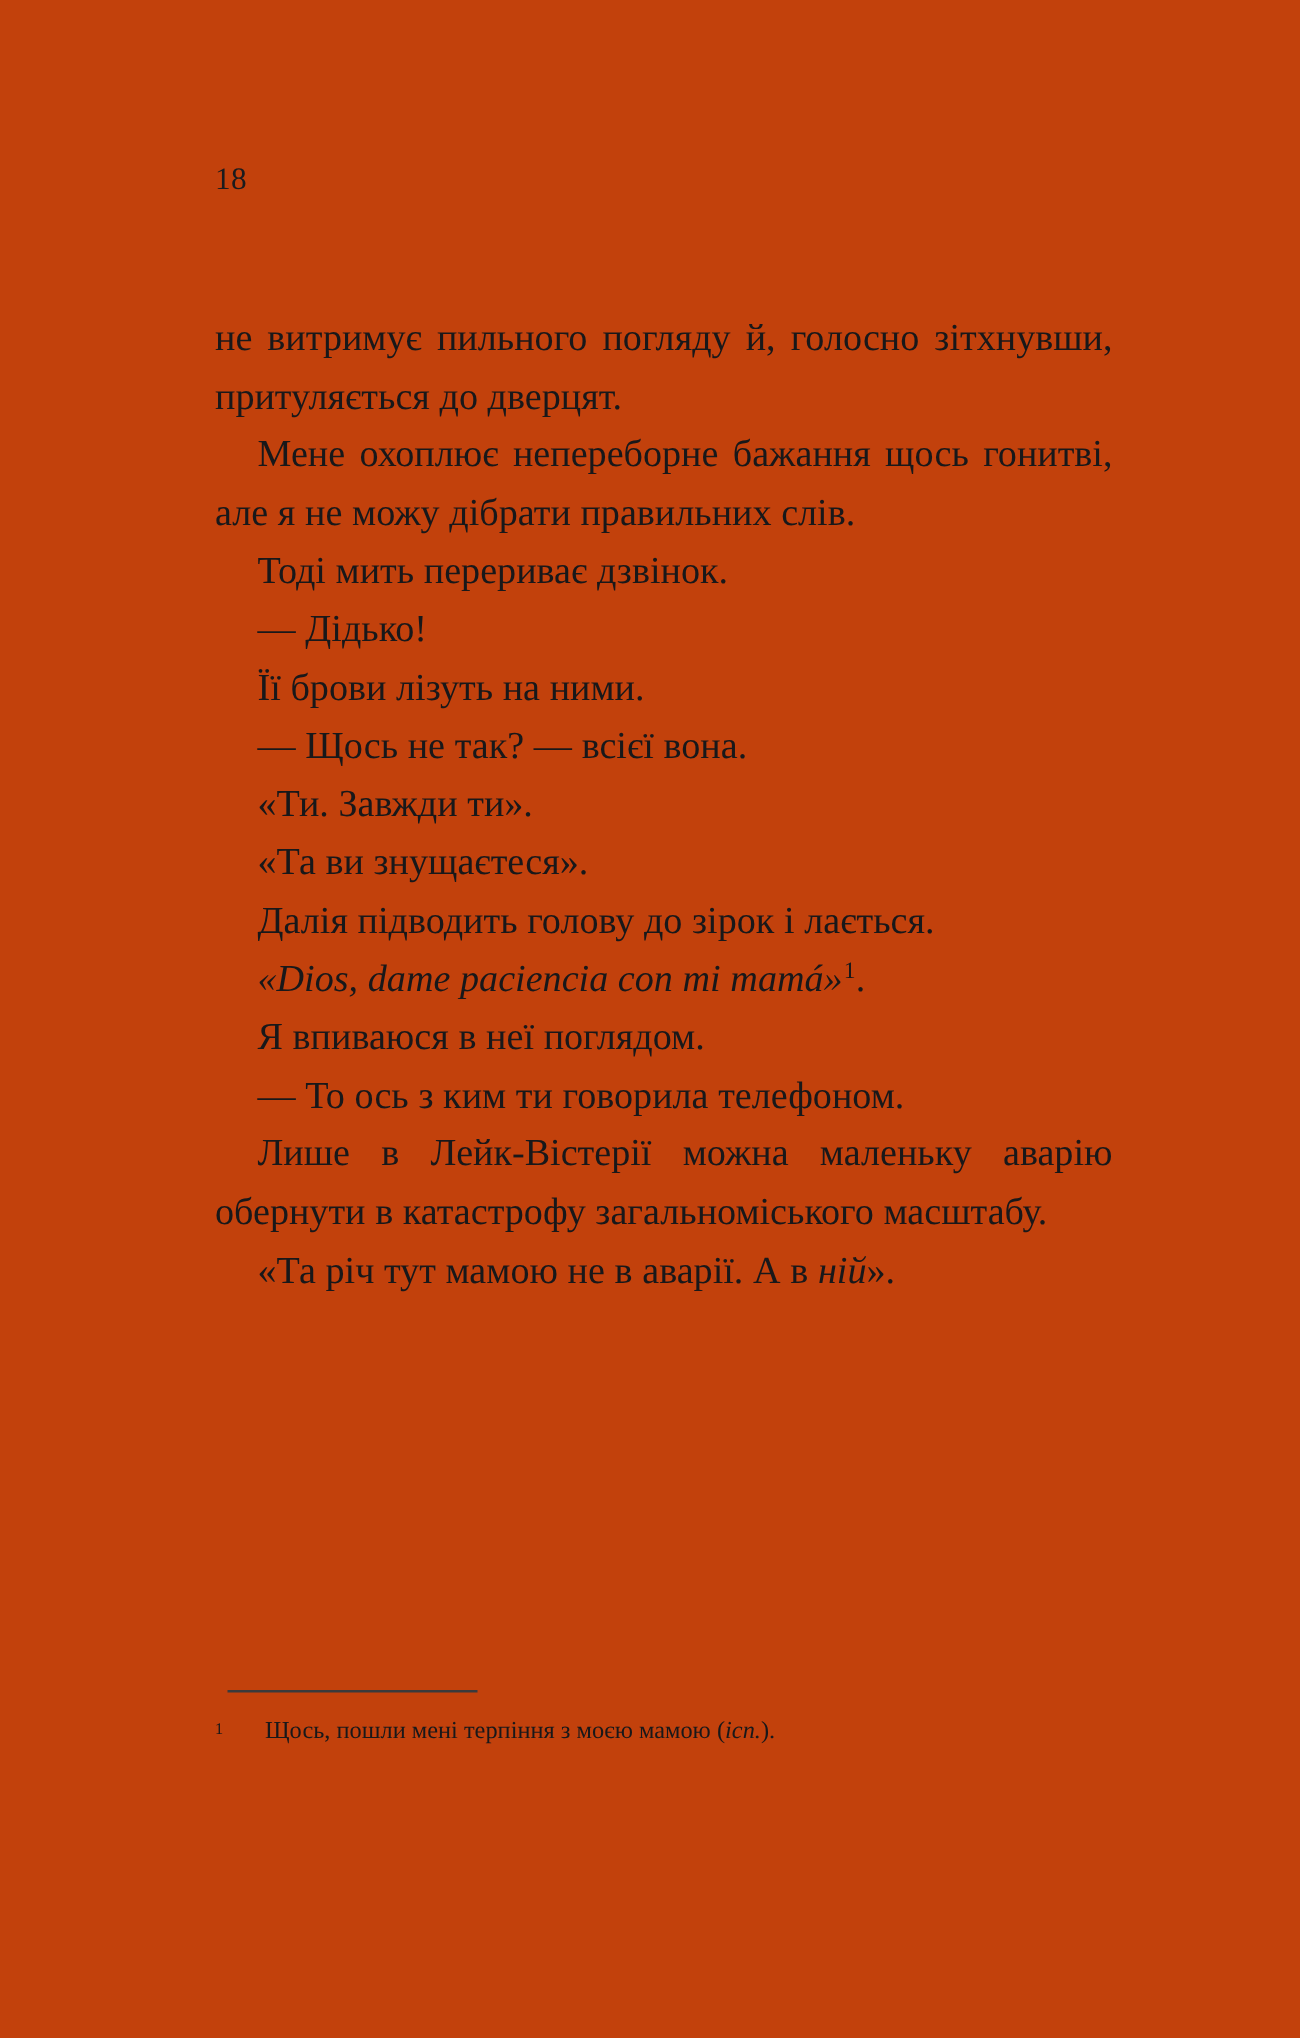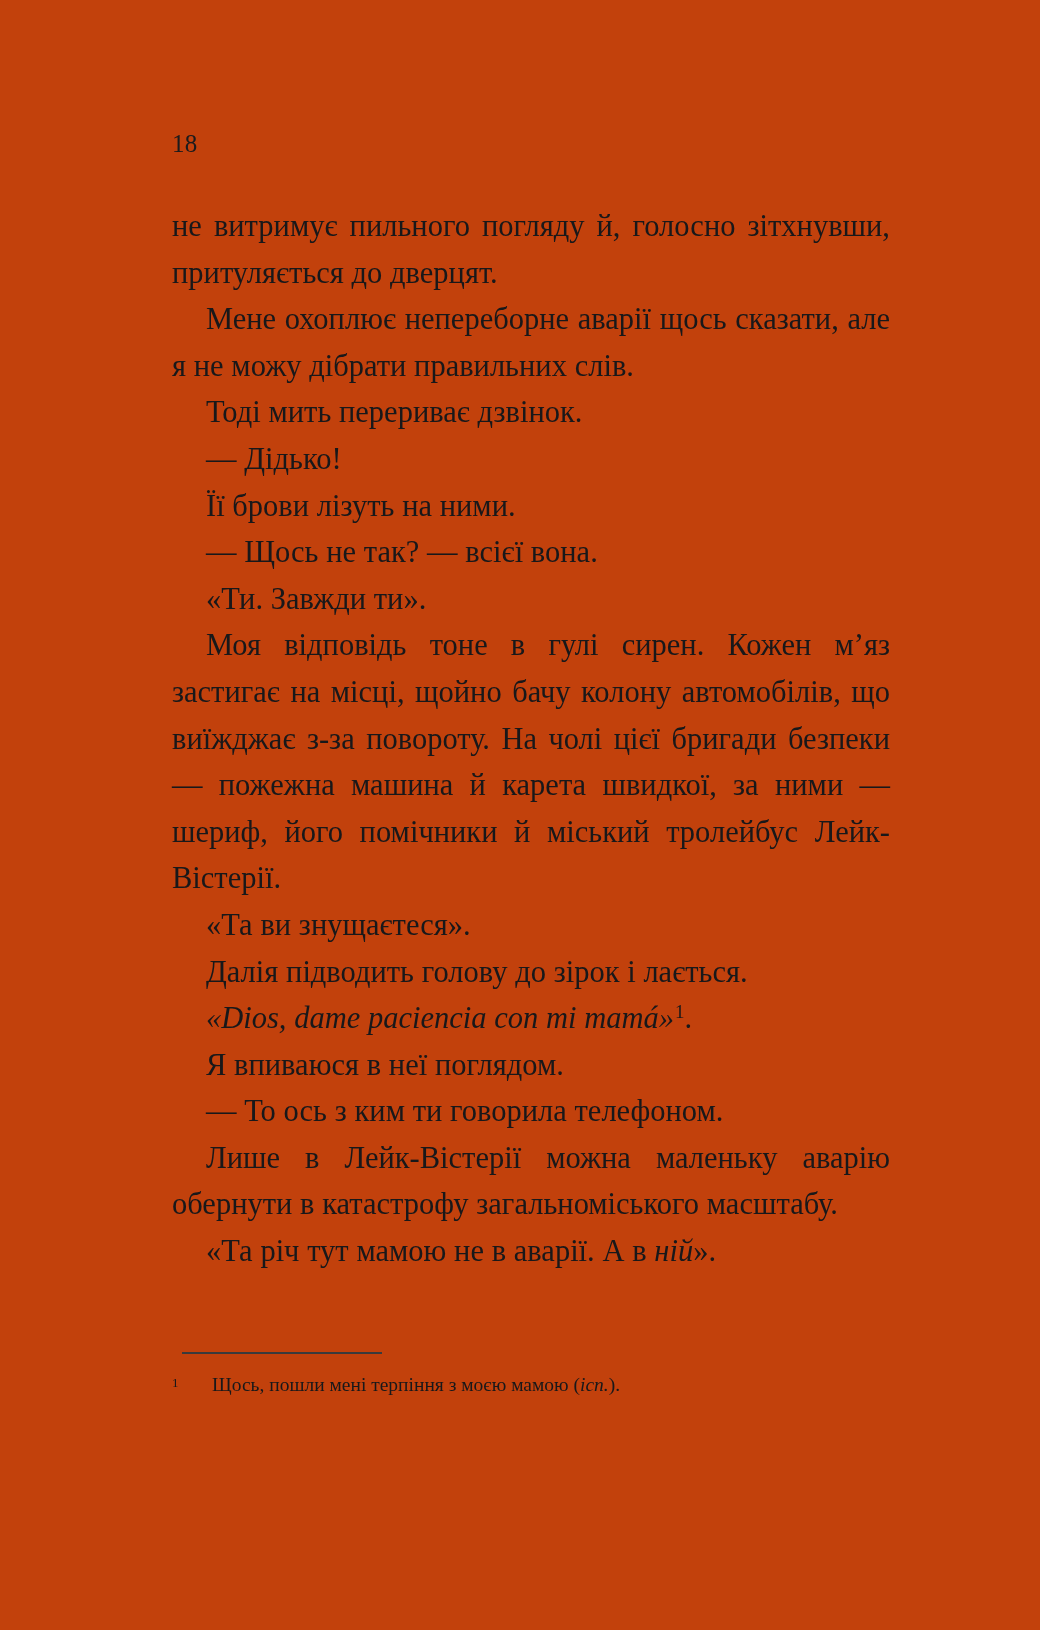--- a/index.html
+++ b/index.html
@@ -37,20 +37,21 @@
     line-height: 46.6px;
     text-align: justify;
     text-justify: inter-word;
     text-indent: 34px;
     hyphens: manual;
     -webkit-hyphens: manual;
     word-spacing: 0.1px;
   }
   .para.noindent {
     text-indent: 0;
+    margin-top: 44px;
   }
   .para em {
     font-style: italic;
   }
   sup.fnref {
     font-size: 0.62em;
     vertical-align: 0.55em;
     line-height: 0;
     margin-left: 1px;
     font-style: normal;
@@ -91,33 +92,32 @@
 <body>
 
 <div class="page">
 
   <div class="folio">18</div>
 
   <div class="textblock">
 
     <p class="para noindent">не витримує пильного погляду й, голосно зітхнувши, притуляється до дверцят.</p>
 
-    <p class="para">Мене охоплює непереборне аварії щось сказати, але я не можу дібрати правильних слів.</p>
+    <p class="para">Мене охоплює непереборне бажання щось гонитві, але я не можу дібрати правильних слів.</p>
 
     <p class="para">Тоді мить перериває дзвінок.</p>
 
     <p class="para">— Дідько!</p>
 
     <p class="para">Її брови лізуть на ними.</p>
 
     <p class="para">— Щось не так? — всієї вона.</p>
 
     <p class="para">«Ти. Завжди ти».</p>
 
-    <p class="para">Моя відповідь тоне в гулі сирен. Кожен м’яз застигає на місці, щойно бачу колону автомобілів, що виїжджає з-за повороту. На чолі цієї бригади безпеки — пожежна машина й карета швидкої, за ними — шериф, його помічники й міський тролейбус Лейк-Вістерії.</p>
 
     <p class="para">«Та ви знущаєтеся».</p>
 
     <p class="para">Далія підводить голову до зірок і лається.</p>
 
     <p class="para"><em>«Dios, dame paciencia con mi mamá»</em><sup class="fnref">1</sup><span>.</span></p>
 
     <p class="para">Я впиваюся в неї поглядом.</p>
 
     <p class="para">— То ось з ким ти говорила телефоном.</p>

